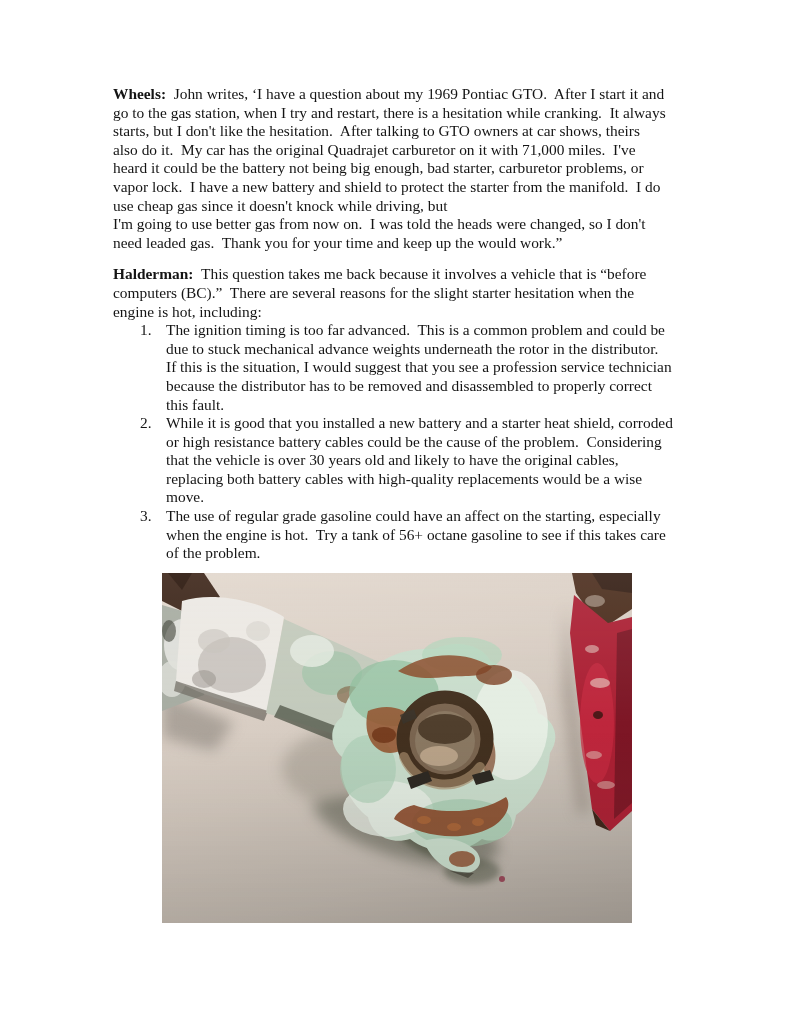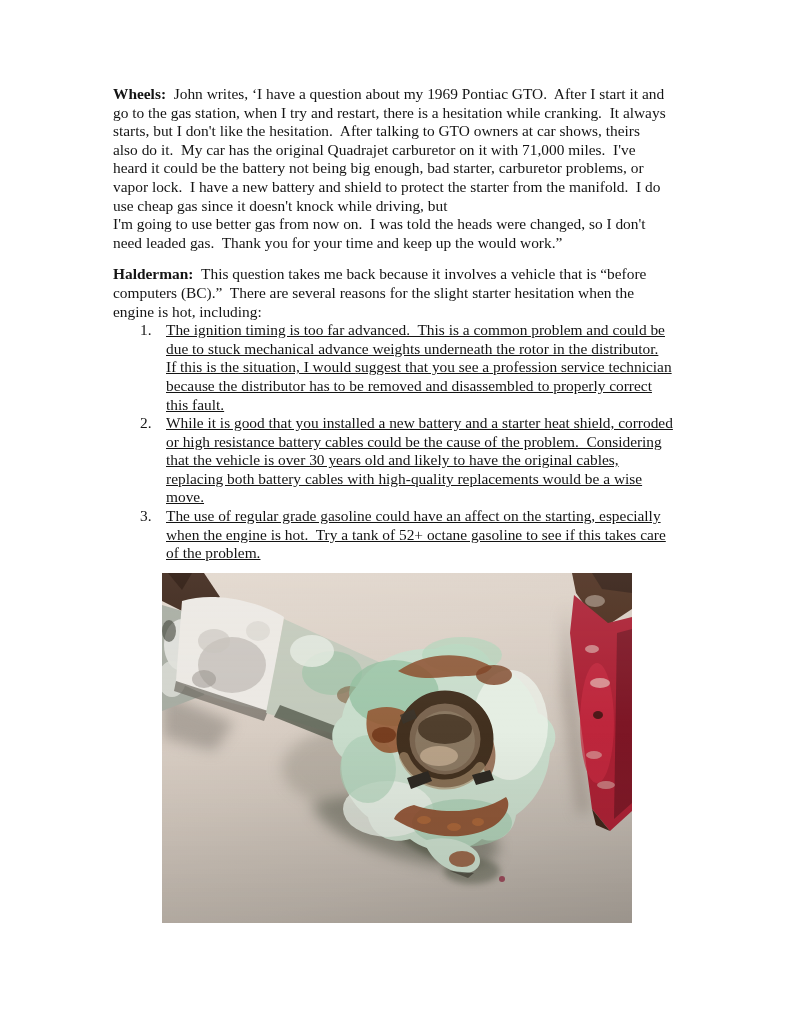--- a/index.html
+++ b/index.html
@@ -15,21 +15,21 @@
     position: absolute; left: 113px; top: 85px; width: 600px;
     font-size: 15.4px; line-height: 18.6px;
   }
   .para { margin: 0; white-space: pre-wrap; }
   .para-question { margin-bottom: 13px; }
   .para-answer { margin-bottom: 0; }
   .speaker { font-weight: bold; white-space: pre-wrap; }
   .list { margin: 0; }
   .list-row { display: flex; align-items: flex-start; margin-left: 27px; }
   .num { width: 26px; flex: 0 0 26px; white-space: pre; }
-  .itext { flex: 1; white-space: pre-wrap; text-decoration: underline; }
+  .itext { flex: 1; white-space: pre-wrap; }
   
   .photo {
     position: relative; margin-top: 10px; margin-left: 49px;
     width: 470px; height: 350px; overflow: hidden;
     background: linear-gradient(163deg, #e2d8ce 0%, #dbd0c6 30%, #d2c8be 52%, #c2bab1 76%, #aba49c 100%);
   }
   .photo-shade {
     position: absolute; inset: 0;
     background: linear-gradient(180deg, rgba(255,250,244,0.10) 0%, rgba(0,0,0,0) 45%, rgba(70,62,54,0.16) 100%);
   }
@@ -71,21 +71,21 @@
         <span class="num">2.</span>
         <span class="itext">While it is good that you installed a new battery and a starter heat shield, corroded
 or high resistance battery cables could be the cause of the problem.  Considering
 that the vehicle is over 30 years old and likely to have the original cables,
 replacing both battery cables with high-quality replacements would be a wise
 move.</span>
       </div>
       <div class="list-row">
         <span class="num">3.</span>
         <span class="itext">The use of regular grade gasoline could have an affect on the starting, especially
-when the engine is hot.  Try a tank of 52+ octane gasoline to see if this takes care
+when the engine is hot.  Try a tank of 56+ octane gasoline to see if this takes care
 of the problem.</span>
       </div>
     </div>
 
     <div class="photo">
       <svg width="470" height="350" viewBox="0 0 470 350">
 
         <g class="sh">
           <path d="M0,118 L72,150 L52,178 L0,164 Z" fill="#7d786f" opacity="0.5"></path>
           <ellipse cx="215" cy="195" rx="95" ry="45" fill="#6e6a5f" opacity="0.28"></ellipse>

